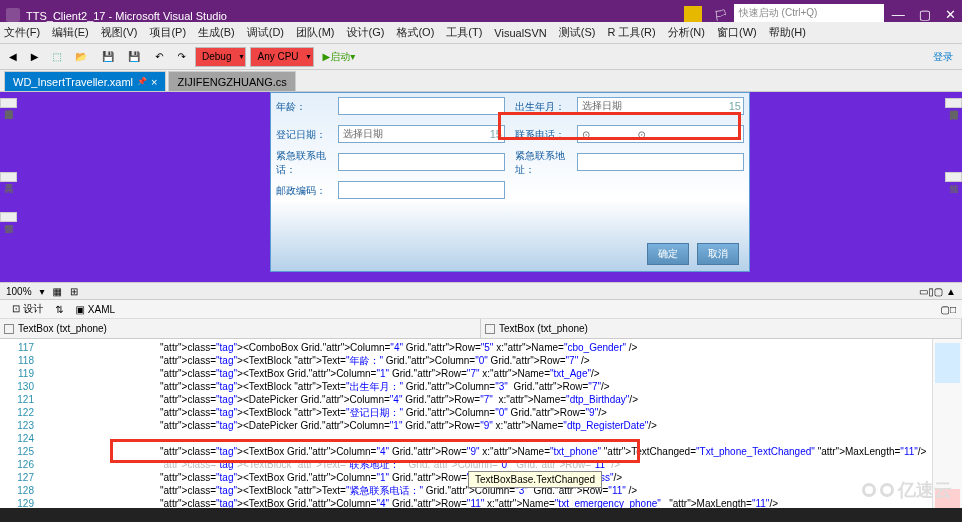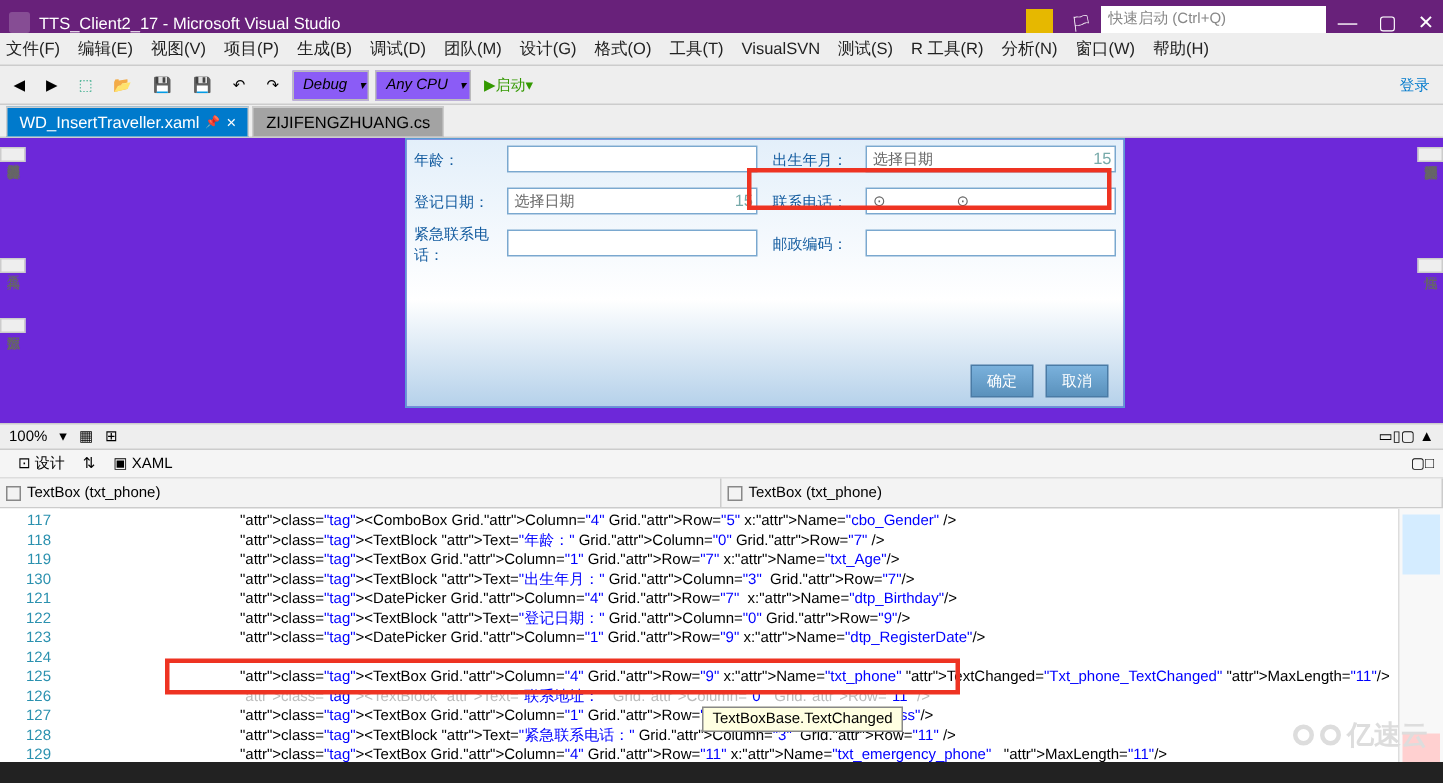--- a/index.html
+++ b/index.html
@@ -6,21 +6,21 @@
   body { width: 962px; height: 522px; background: #fff; font-size: 11px; overflow: hidden; position: relative; }
   .titlebar { height: 22px; background: #68217a; color: #fff; display: flex; align-items: flex-end; padding: 0 6px; }
   .titlebar .vs-icon { width: 14px; height: 14px; background: #fff3; margin-right: 6px; border-radius: 2px; }
   .titlebar .title { flex: 1; font-size: 11px; }
   .titlebar .feedback { width: 18px; height: 16px; background: #e6b800; margin-right: 6px; }
   .titlebar .ql { background: #fff; color: #888; height: 18px; width: 150px; padding: 0 5px; line-height: 18px; font-size: 10px; }
   .titlebar .winbtns { display: flex; margin-left: 8px; gap: 14px; font-size: 13px; }
   .menubar { height: 22px; background: #eee; border-bottom: 1px solid #ccc; display: flex; align-items: center; padding: 0 4px; gap: 12px; font-size: 11px; color: #222; }
   .toolbar { height: 26px; background: #eee; border-bottom: 1px solid #ccc; display: flex; align-items: center; padding: 0 4px; gap: 4px; }
   .toolbar .btn { height: 20px; padding: 0 4px; display: flex; align-items: center; font-size: 10px; border: 1px solid transparent; }
-  .toolbar .dd { border: 1px solid #bbb; background: #8b5cf6; padding: 0 14px 0 6px; position: relative; font-style: italic; }
+  .toolbar .dd { border: 1px solid #bbb; background: #ef4444; padding: 0 14px 0 6px; position: relative; }
   .toolbar .dd:after { content: "▾"; position: absolute; right: 2px; font-size: 8px; }
   .toolbar .login { margin-left: auto; color: #007acc; }
   .tabbar { height: 22px; background: #eee; border-bottom: 1px solid #ccc; display: flex; align-items: flex-end; padding: 0 4px; }
   .tabbar .tab { height: 20px; padding: 2px 8px; font-size: 11px; background: #a3a3a3; border: 1px solid #ccc; border-bottom: none; margin-right: 2px; display: flex; align-items: center; gap: 4px; }
   .tabbar .tab.active { background: #fff; color: #007acc; }
   .tabbar .pin { font-size: 8px; }
   .designer-area { height: 190px; background: #6d28d9; position: relative; overflow: hidden; }
   .edge-tab { position: absolute; background: #eee; border: 1px solid #ccc; writing-mode: vertical-rl; font-size: 9px; padding: 4px 1px; color: #666; }
   .edge-tab.left1 { left: 0; top: 6px; }
   .edge-tab.left2 { left: 0; top: 80px; }
@@ -147,20 +147,24 @@
       </div>
       <div class="form-row">
         <span class="lbl">联系电话：</span>
         <span class="ctl">⊙&nbsp;&nbsp;&nbsp;&nbsp;&nbsp;&nbsp;&nbsp;&nbsp;&nbsp;&nbsp;&nbsp;&nbsp;&nbsp;&nbsp;&nbsp;&nbsp;&nbsp;⊙</span>
       </div>
       <div class="form-row">
         <span class="lbl">紧急联系电话：</span>
         <span class="ctl"></span>
       </div>
       <div class="form-row">
+        <span class="lbl">紧急联系地址：</span>
+        <span class="ctl"></span>
+      </div>
+      <div class="form-row">
         <span class="lbl">邮政编码：</span>
         <span class="ctl"></span>
       </div>
     </div>
     <div class="panel-buttons">
       <div class="pb">确定</div>
       <div class="pb">取消</div>
     </div>
   </div>
   <div class="red-box-phone"></div>

